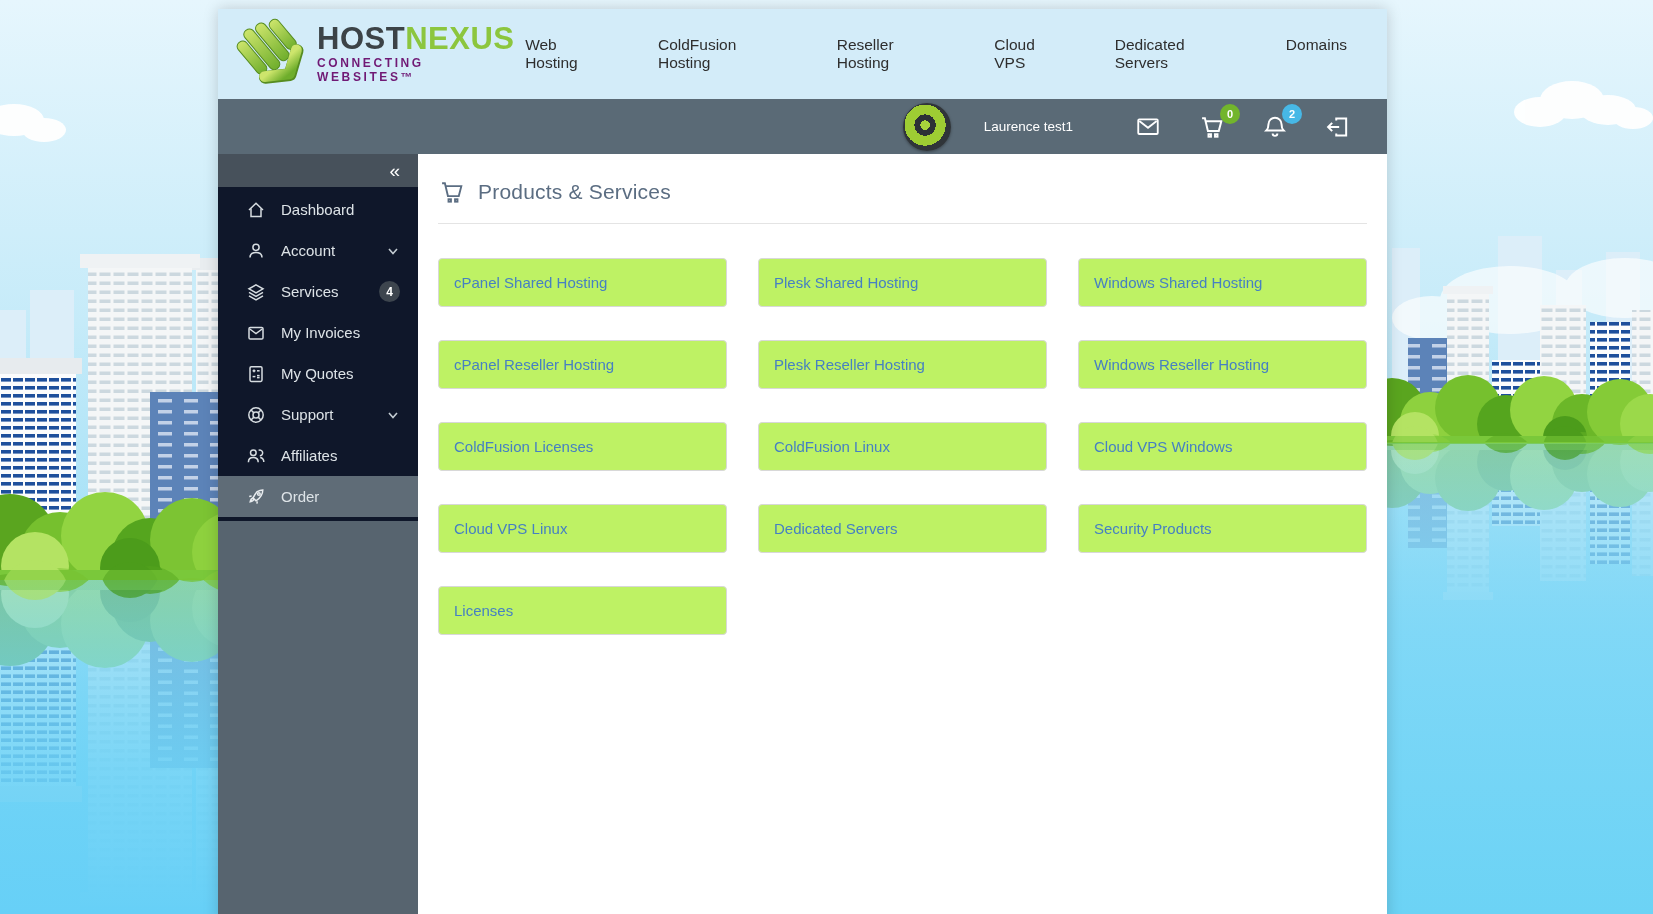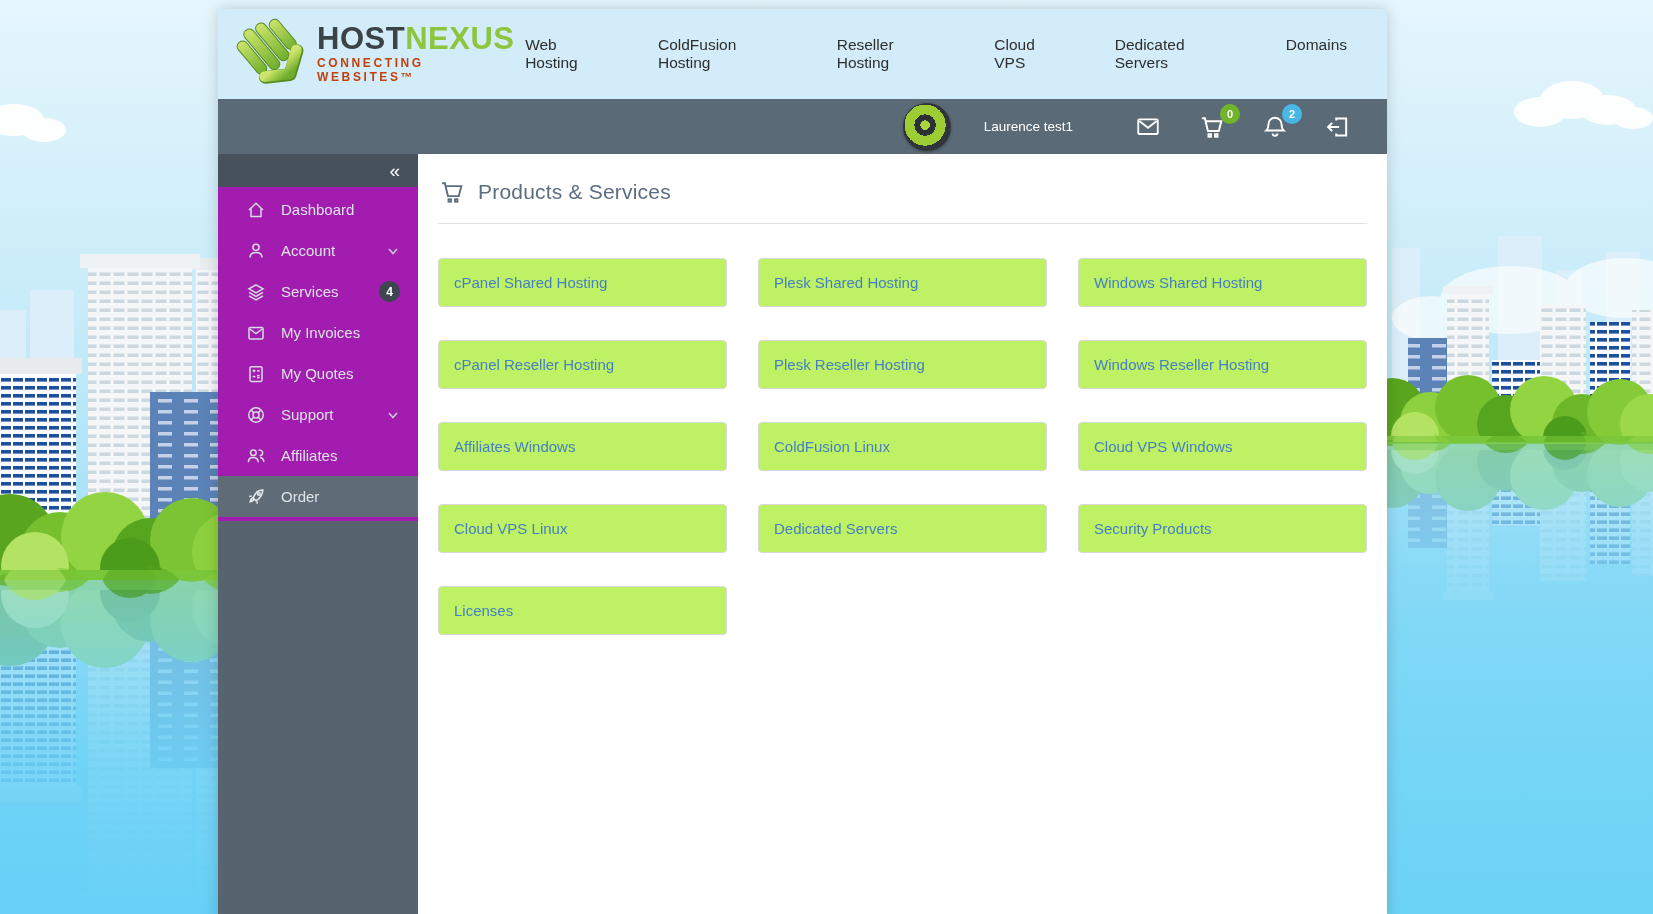--- a/index.html
+++ b/index.html
@@ -12,21 +12,21 @@
   
   .app{position:absolute;left:218px;top:9px;width:1169px;height:914px;z-index:2;
        display:flex;flex-direction:column;box-shadow:0 0 14px rgba(0,0,0,.18);}
   
   .hdr{height:90px;background:#d3ecf9;display:flex;align-items:center;flex:0 0 auto;}
   .logo{display:flex;align-items:center;margin-left:18px;cursor:pointer;}
   .logo-txt{margin-left:10px;}
   .logo-name{font-size:31px;font-weight:bold;letter-spacing:.5px;line-height:30px;}
   .logo-name .p1{color:#3c4347;}
   .logo-name .p2{color:#8cc63e;}
-  .logo-tag{font-size:12px;color:#c2410c;letter-spacing:2.6px;margin-top:2px;font-weight:bold;}
+  .logo-tag{font-size:12px;color:#701a75;letter-spacing:2.6px;margin-top:2px;font-weight:bold;}
   .nav{margin-left:auto;display:flex;gap:46px;padding-right:40px;}
   .nav a{font-size:15.5px;color:#2e2e2e;text-decoration:none;cursor:pointer;}
   
   .ubar{height:55px;background:#5a6a76;display:flex;align-items:center;justify-content:flex-end;
         padding-right:34px;flex:0 0 auto;}
   .avatar{width:48px;height:48px;border-radius:50%;flex:0 0 auto;cursor:pointer;
     background:radial-gradient(circle at 46% 46%, #a9d43c 0 13%, #2c3136 13% 29%, #9ecd33 29% 56%, #303539 56% 100%);
     box-shadow:0 1px 3px rgba(0,0,0,.35);}
   .uname{color:#fff;font-size:13.5px;margin:0 26px 0 9px;padding-left:24px;}
   .ubtn{position:relative;margin-left:34px;cursor:pointer;display:flex;align-items:center;}
@@ -34,21 +34,21 @@
   .badge{position:absolute;top:-9px;right:-13px;width:20px;height:20px;border-radius:50%;
          color:#fff;font-size:11px;font-weight:bold;display:flex;align-items:center;justify-content:center;}
   .badge.green{background:#72b52c;}
   .badge.blue{background:#47b8e6;}
   
   .brow{flex:1;display:flex;min-height:0;}
   
   .sbar{width:200px;flex:0 0 auto;background:#57646f;display:flex;flex-direction:column;}
   .scollapse{height:33px;background:#47515b;display:flex;align-items:center;justify-content:flex-end;
              padding-right:18px;color:#fff;font-size:19px;cursor:pointer;flex:0 0 auto;}
-  .smenu{background:#a21caf;padding:2px 0 4px;}
+  .smenu{background:#0f172a;padding:2px 0 4px;}
   .sitem{height:41px;display:flex;align-items:center;padding:0 18px 0 28px;cursor:pointer;position:relative;}
   .sitem.active{background:#5f6c77;}
   .sitem .lbl{color:#dde3e7;font-size:15px;margin-left:15px;}
   .sitem svg{flex:0 0 auto;}
   .chev{margin-left:auto;}
   .sbadge{margin-left:auto;width:21px;height:21px;border-radius:50%;background:#3d454e;color:#fff;
           font-size:12px;font-weight:bold;display:flex;align-items:center;justify-content:center;}
   
   .content{flex:1;background:#fff;padding:24px 20px 0 20px;min-width:0;}
   .ptitle{display:flex;align-items:center;color:#5b6d82;}
@@ -350,21 +350,21 @@
       </div>
       <div class="hrule"></div>
 
       <div class="grid">
         <div class="card">cPanel Shared Hosting</div>
         <div class="card">Plesk Shared Hosting</div>
         <div class="card">Windows Shared Hosting</div>
         <div class="card">cPanel Reseller Hosting</div>
         <div class="card">Plesk Reseller Hosting</div>
         <div class="card">Windows Reseller Hosting</div>
-        <div class="card">Affiliates Windows</div>
+        <div class="card">ColdFusion Licenses</div>
         <div class="card">ColdFusion Linux</div>
         <div class="card">Cloud VPS Windows</div>
         <div class="card">Cloud VPS Linux</div>
         <div class="card">Dedicated Servers</div>
         <div class="card">Security Products</div>
         <div class="card">Licenses</div>
       </div>
     </main>
 
   </div>

